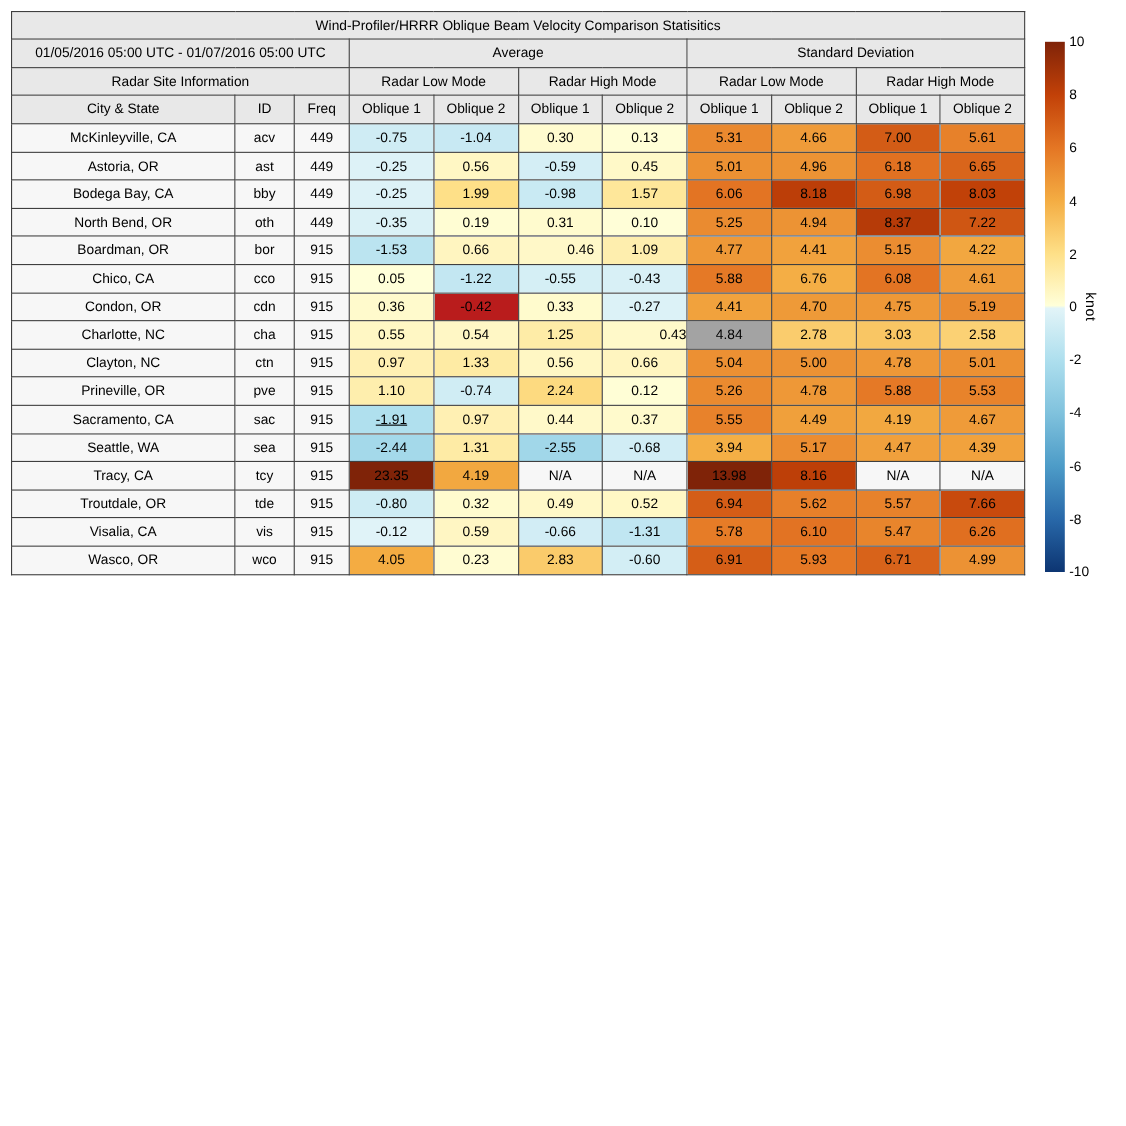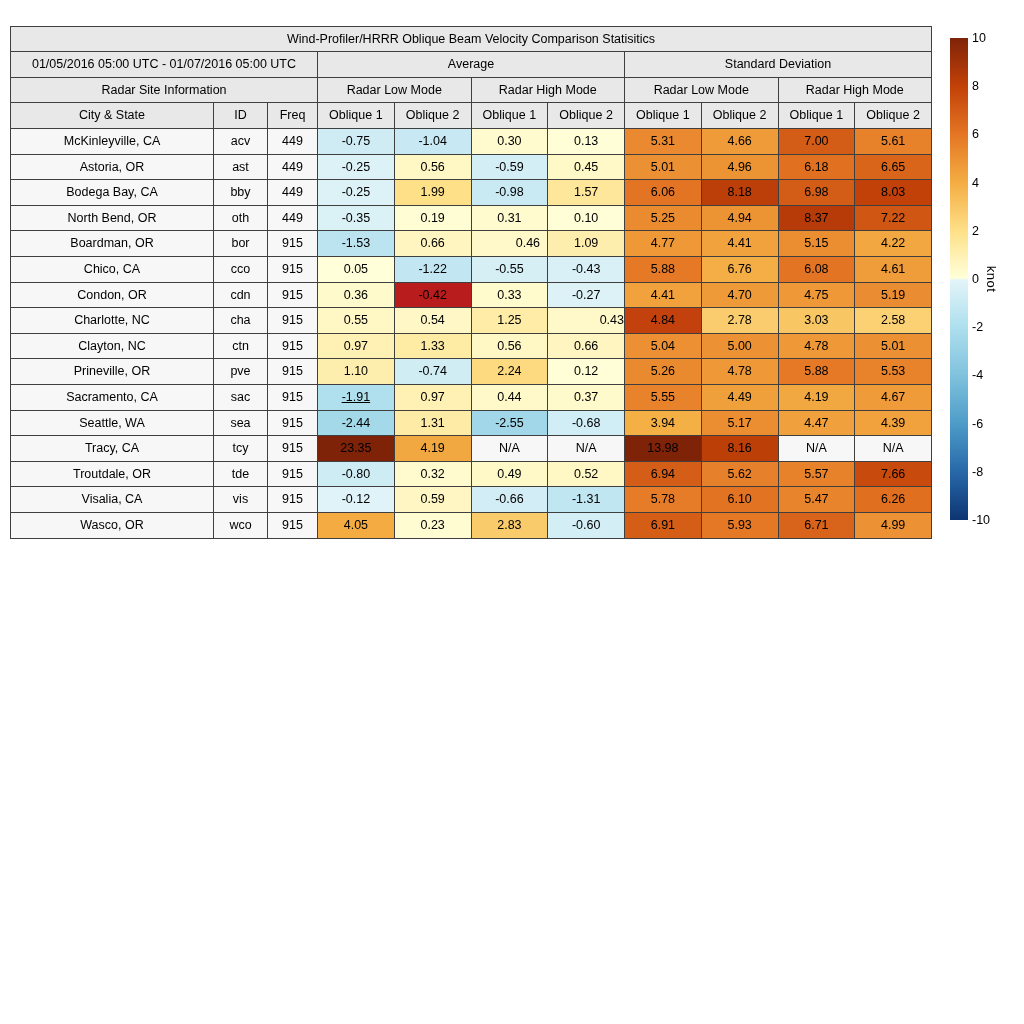--- a/index.html
+++ b/index.html
@@ -2,21 +2,21 @@
 <html><head>
 <meta charset="utf-8">
 <style>
   html,body{margin:0;padding:0;}
   body{
     width:1024px;height:1024px;background:#ffffff;position:relative;overflow:hidden;
     font-family:"Liberation Sans","DejaVu Sans",sans-serif;color:#000;
   }
   .figure{position:absolute;inset:0;}
   table.stats-table{
-    position:absolute;left:10px;top:26px;width:921px;
+    position:absolute;left:10px;top:10px;width:921px;
     border-collapse:collapse;table-layout:fixed;
     font-size:12.5px;line-height:1;
   }
   .stats-table th,.stats-table td{
     border:1px solid #3f3f3f;text-align:center;vertical-align:middle;
     padding:0;font-weight:normal;overflow:hidden;white-space:nowrap;
   }
   .stats-table thead th{background:#e8e8e8;}
   tr.r-title th{height:24px;}
   tr.r-group th{height:25px;}
@@ -180,21 +180,21 @@
           <td class="val" style="background: rgb(234, 140, 49);">5.19</td>
         </tr>
         <tr>
           <td class="site">Charlotte, NC</td>
           <td class="site">cha</td>
           <td class="site">915</td>
           <td class="val" style="background: rgb(255, 247, 196);">0.55</td>
           <td class="val" style="background: rgb(255, 247, 197);">0.54</td>
           <td class="val" style="background: rgb(254, 236, 167);">1.25</td>
           <td class="val" style="background: rgb(255, 249, 201); text-align: right;">0.43</td>
-          <td class="val" style="background: #c2410c;">4.84</td>
+          <td class="val" style="background: #a3a3a3;">4.84</td>
           <td class="val" style="background: rgb(250, 204, 109);">2.78</td>
           <td class="val" style="background: rgb(249, 198, 100);">3.03</td>
           <td class="val" style="background: rgb(251, 209, 116);">2.58</td>
         </tr>
         <tr>
           <td class="site">Clayton, NC</td>
           <td class="site">ctn</td>
           <td class="site">915</td>
           <td class="val" style="background: rgb(255, 240, 179);">0.97</td>
           <td class="val" style="background: rgb(254, 235, 164);">1.33</td>

